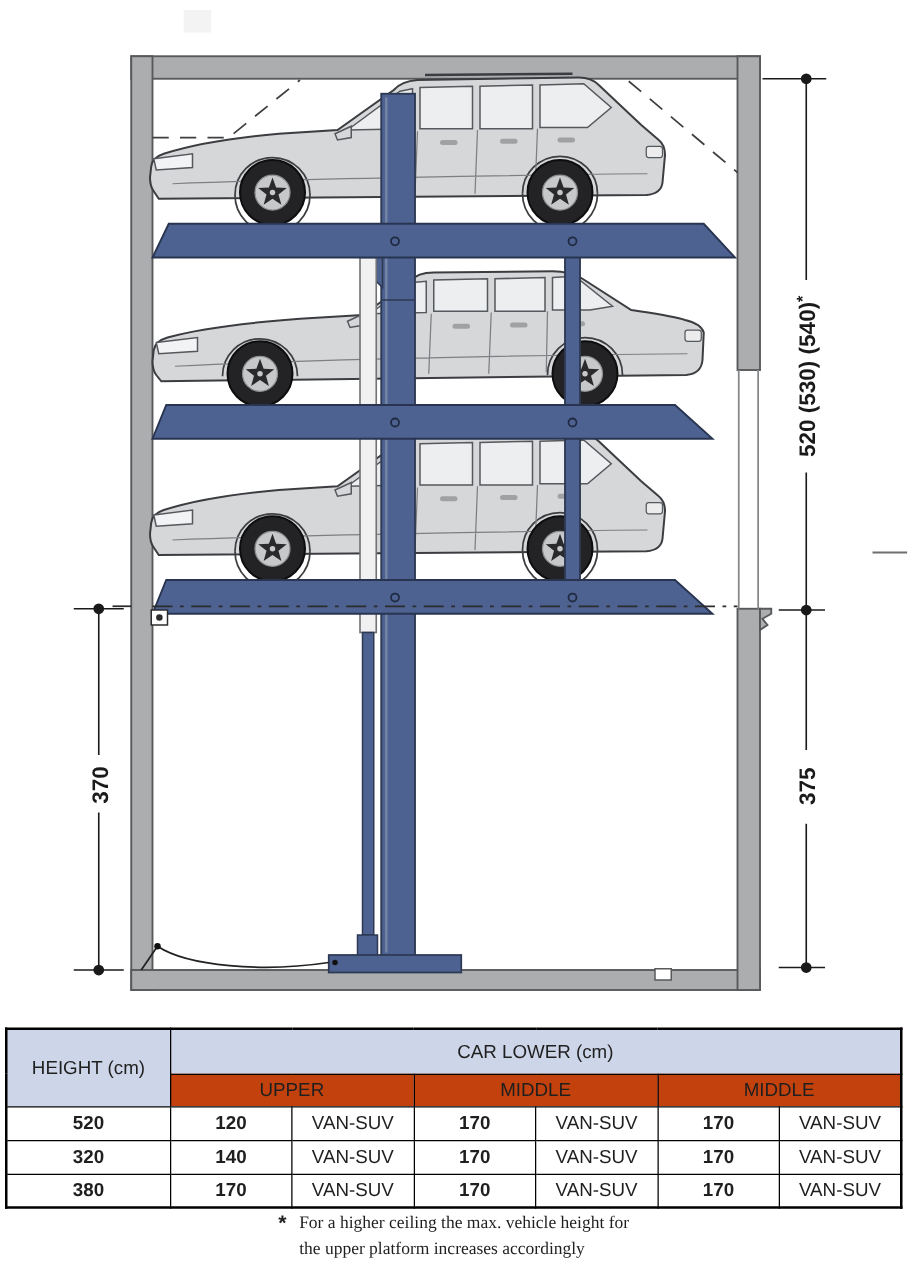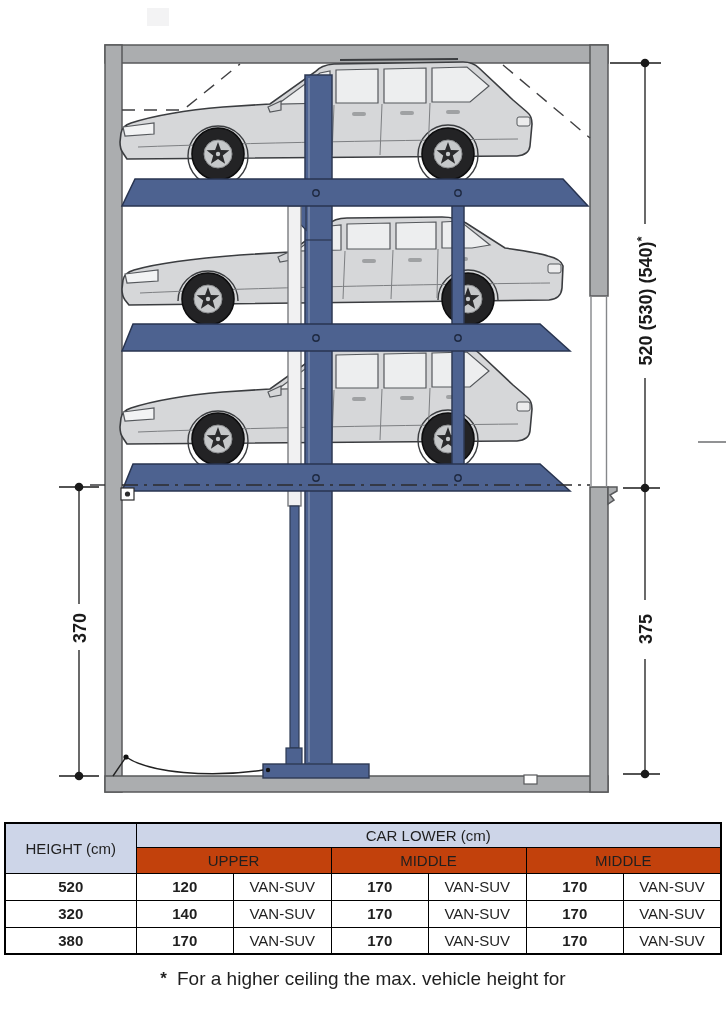--- a/index.html
+++ b/index.html
@@ -10,28 +10,28 @@
   svg text { font-family:"Liberation Sans", sans-serif; }
 
   .spec-table { position:absolute; left:4px; top:822px; width:718px;
                 border-collapse:collapse; table-layout:fixed;
                 border:2.5px solid #000; }
   .spec-table th, .spec-table td { border:1.6px solid #000; text-align:center;
                 vertical-align:middle; color:#1f1f1f; font-size:15px; font-weight:normal; }
   .spec-table .hdr-blue { background:#cdd5e8; }
   .spec-table .hdr-pink { background:#c2410c; }
   .spec-table .num { font-weight:bold; }
-  .row-grp  { height:24px; }
+  .row-grp  { height:36px; }
   .row-sub  { height:26px; }
   .row-data { height:27px; background:#fff; }
 
   .footnote { position:absolute; left:0; top:968px; width:726px;
               display:flex; justify-content:center; gap:10px; }
   .footnote .marker { font-weight:bold; font-size:17px; color:#1f1f1f; line-height:21px; }
-  .footnote .fn-text { font-size:19px; color:#1f1f1f; line-height:21px; }
+  .footnote .fn-text { font-size:14px; color:#1f1f1f; line-height:21px;font-family:Liberation Serif, serif; }
 </style>
 </head>
 <body>
 
 <div class="page">
 
   <div class="diagram-wrap">
     <svg width="726" height="812" viewBox="0 0 726 812">
       <defs>
         <g id="wheel">
@@ -228,16 +228,17 @@
       <td class="num">170</td>
       <td>VAN-SUV</td>
     </tr>
   </tbody>
     </table>
 
   <div class="footnote">
     <span class="marker">*</span>
     <div class="fn-text">
       <div>For a higher ceiling the max. vehicle height for</div>
+      <div>the upper platform increases accordingly</div>
     </div>
   </div>
 
 </div>
 
 </body></html>

